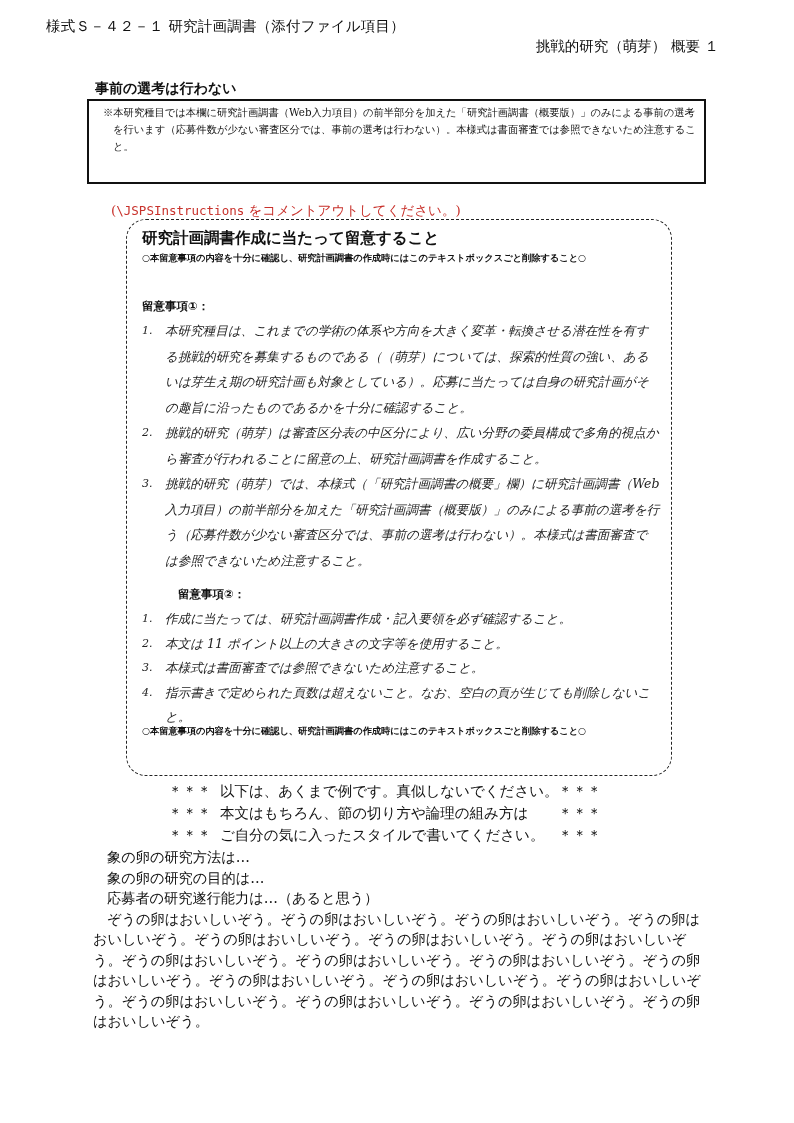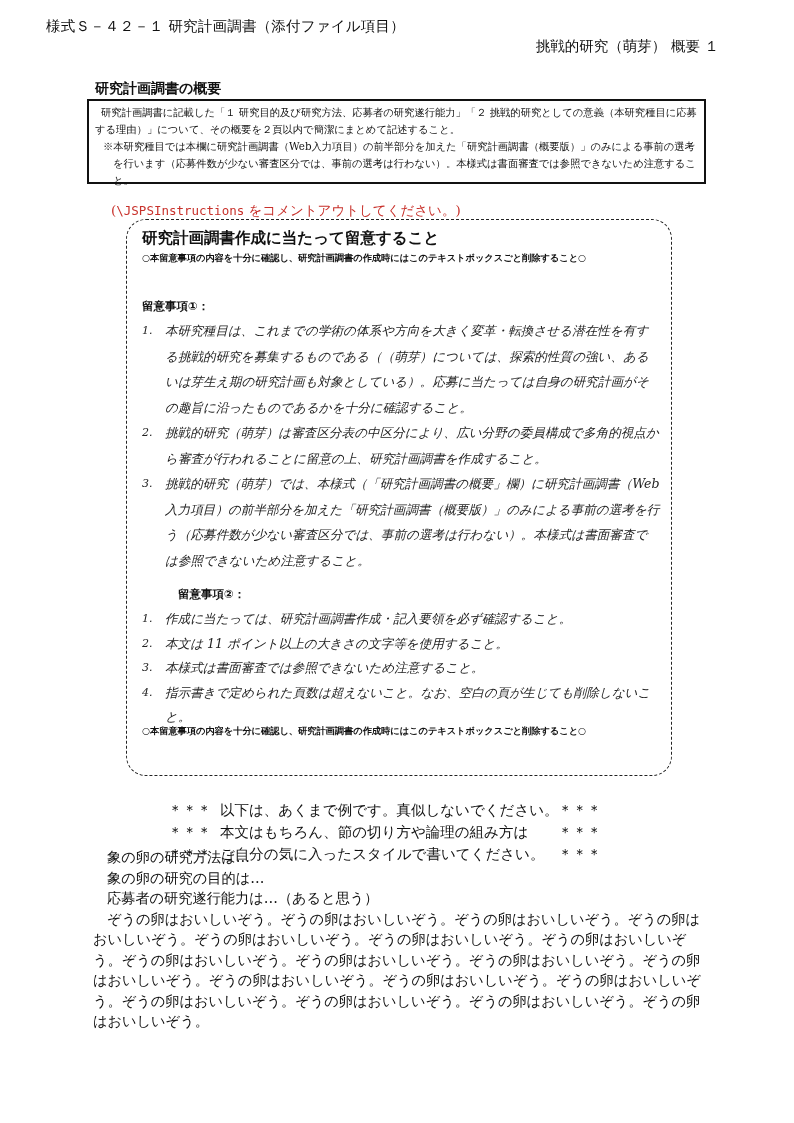--- a/index.html
+++ b/index.html
@@ -19,37 +19,36 @@
     .notice-box { left: 126px; top: 219px; width: 546px; height: 557px; box-sizing: border-box;
                   border: 1.6px dashed #222; border-radius: 20px; }
     .notice-title { left: 142px; top: 228px; font-size: 15.5px; font-weight: bold; font-family: "DejaVu Sans", "Liberation Sans", sans-serif; white-space: nowrap; }
     .notice-banner { left: 142px; font-size: 9.3px; font-weight: bold; font-family: "DejaVu Sans", "Liberation Sans", sans-serif; white-space: nowrap; letter-spacing: -0.1px; }
     .notice-heading { left: 142px; font-size: 11.5px; font-weight: bold; font-family: "DejaVu Sans", "Liberation Sans", sans-serif; }
     .notice-list { left: 142px; width: 518px; margin: 0; padding: 0; list-style: none; font-style: italic; font-size: 12.6px; color: #222; }
     .notice-list li { position: relative; padding-left: 23px; }
     .notice-list .num { position: absolute; left: 0; top: 0; font-size: 11px; }
     .list1 li { line-height: 25.5px; margin-bottom: 0; }
     .list2 li { line-height: 24.5px; }
-    .stars { left: 168px; font-size: 14.5px; font-family: Liberation Sans, sans-serif; white-space: nowrap; margin-top: 19px; }
+    .stars { left: 168px; font-size: 14.5px; font-family: Liberation Sans, sans-serif; white-space: nowrap; }
     .stars .s1 { display: inline-block; width: 52px; }
     .stars .mid { display: inline-block; width: 338px; }
     .body-text { left: 93px; width: 610px; font-size: 14.2px; line-height: 20.5px; }
     .body-text p { margin: 0; }
     .body-text .ind { text-indent: 14px; }
     .body-text .simple { padding-left: 14px; }
   </style>
 </head>
 <body>
 
 <div class="abs form-id">様式Ｓ－４２－１ 研究計画調書（添付ファイル項目）</div>
 <div class="abs doc-type">挑戦的研究（萌芽） 概要 １</div>
 
-<div class="abs section-title">研究計画調書の概要</div>
+<div class="abs section-title">事前の選考は行わない</div>
 <div class="abs instruction-box">
-  <p class="p1">研究計画調書に記載した「１ 研究目的及び研究方法、応募者の研究遂行能力」「２ 挑戦的研究としての意義（本研究種目に応募する理由）」について、その概要を２頁以内で簡潔にまとめて記述すること。</p>
   <p class="p2">※本研究種目では本欄に研究計画調書（Web入力項目）の前半部分を加えた「研究計画調書（概要版）」のみによる事前の選考を行います（応募件数が少ない審査区分では、事前の選考は行わない）。本様式は書面審査では参照できないため注意すること。</p>
 </div>
 
 <div class="abs red-note"><span>(</span><span class="mono">\JSPSInstructions</span><span> をコメントアウトしてください。)</span></div>
 
 <div class="abs notice-box"></div>
 <div class="abs notice-title">研究計画調書作成に当たって留意すること</div>
 <div class="abs notice-banner" style="top:252px;">○本留意事項の内容を十分に確認し、研究計画調書の作成時にはこのテキストボックスごと削除すること○</div>
 
 <div class="abs notice-heading" style="top:299px;">留意事項①：</div>

